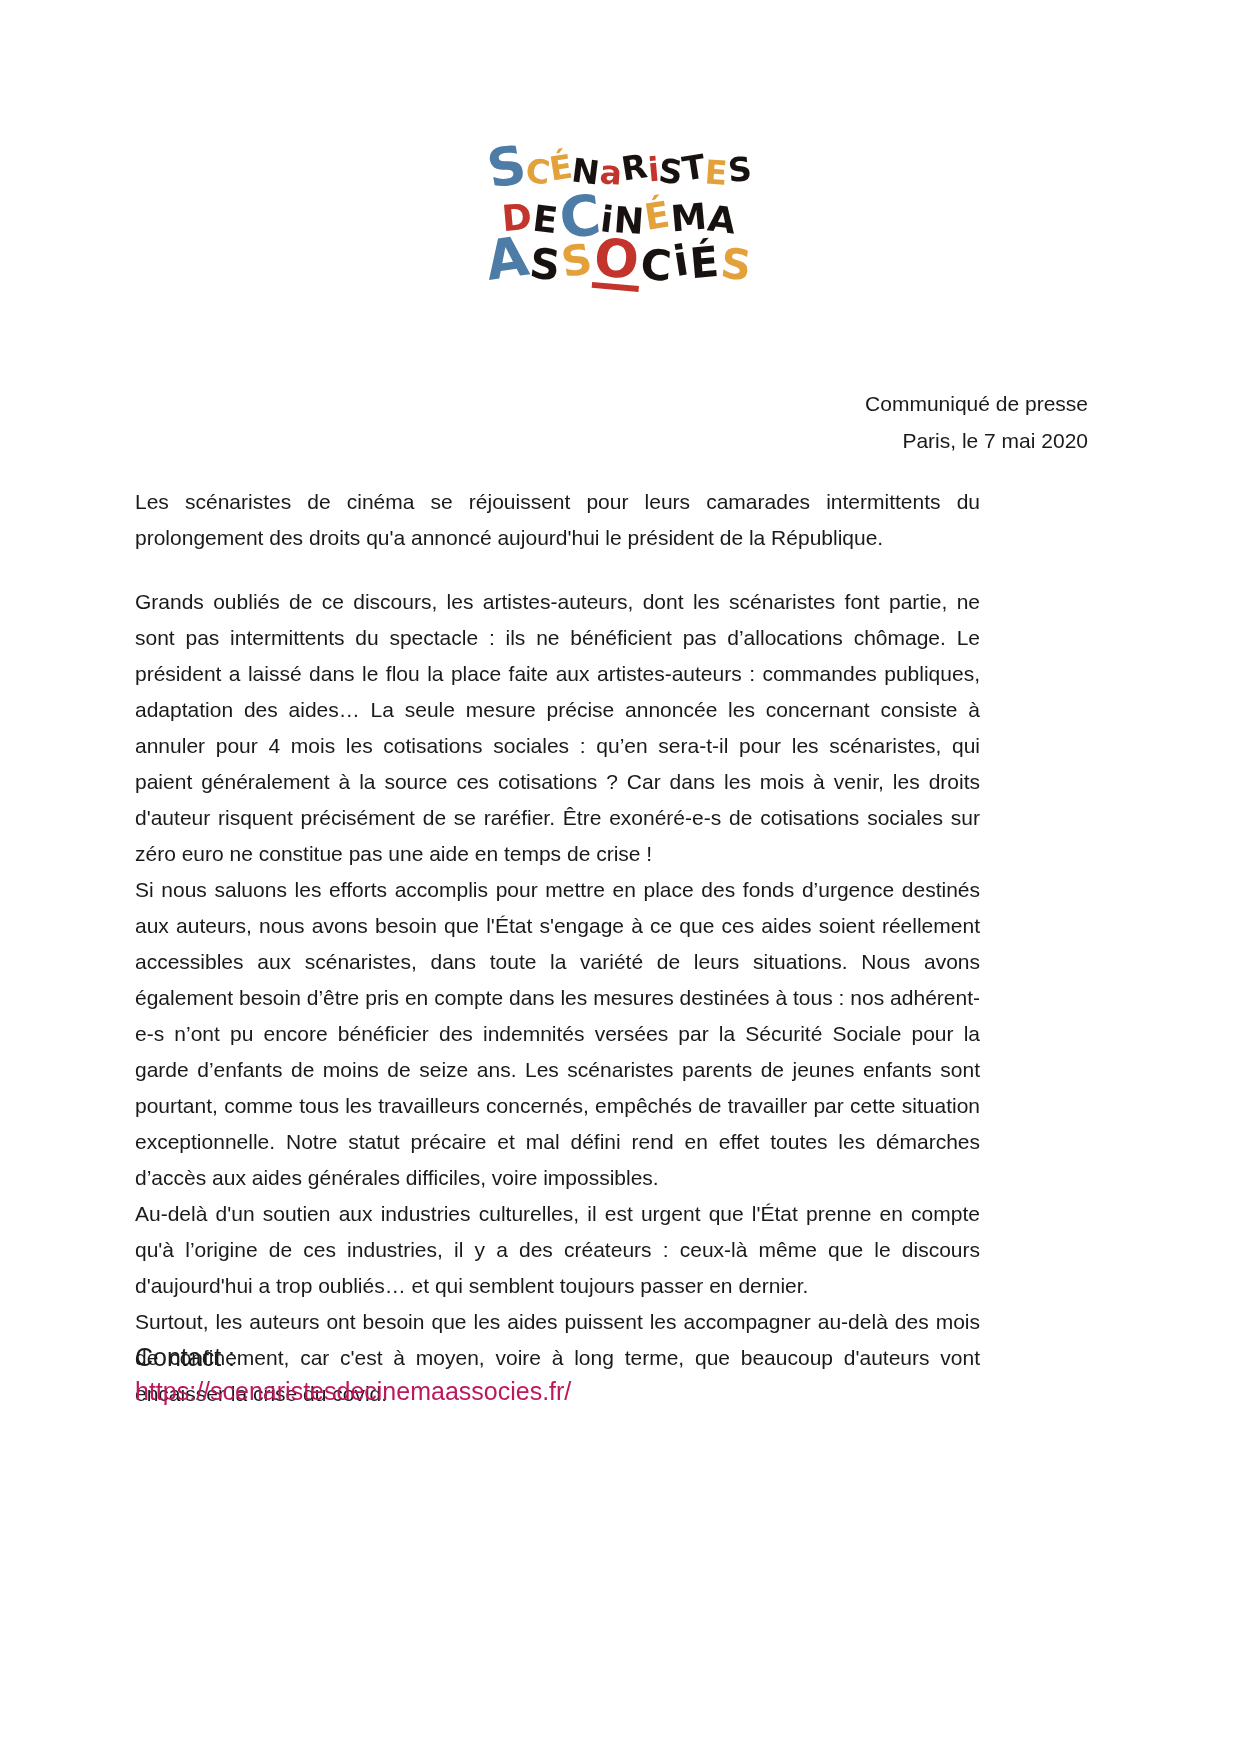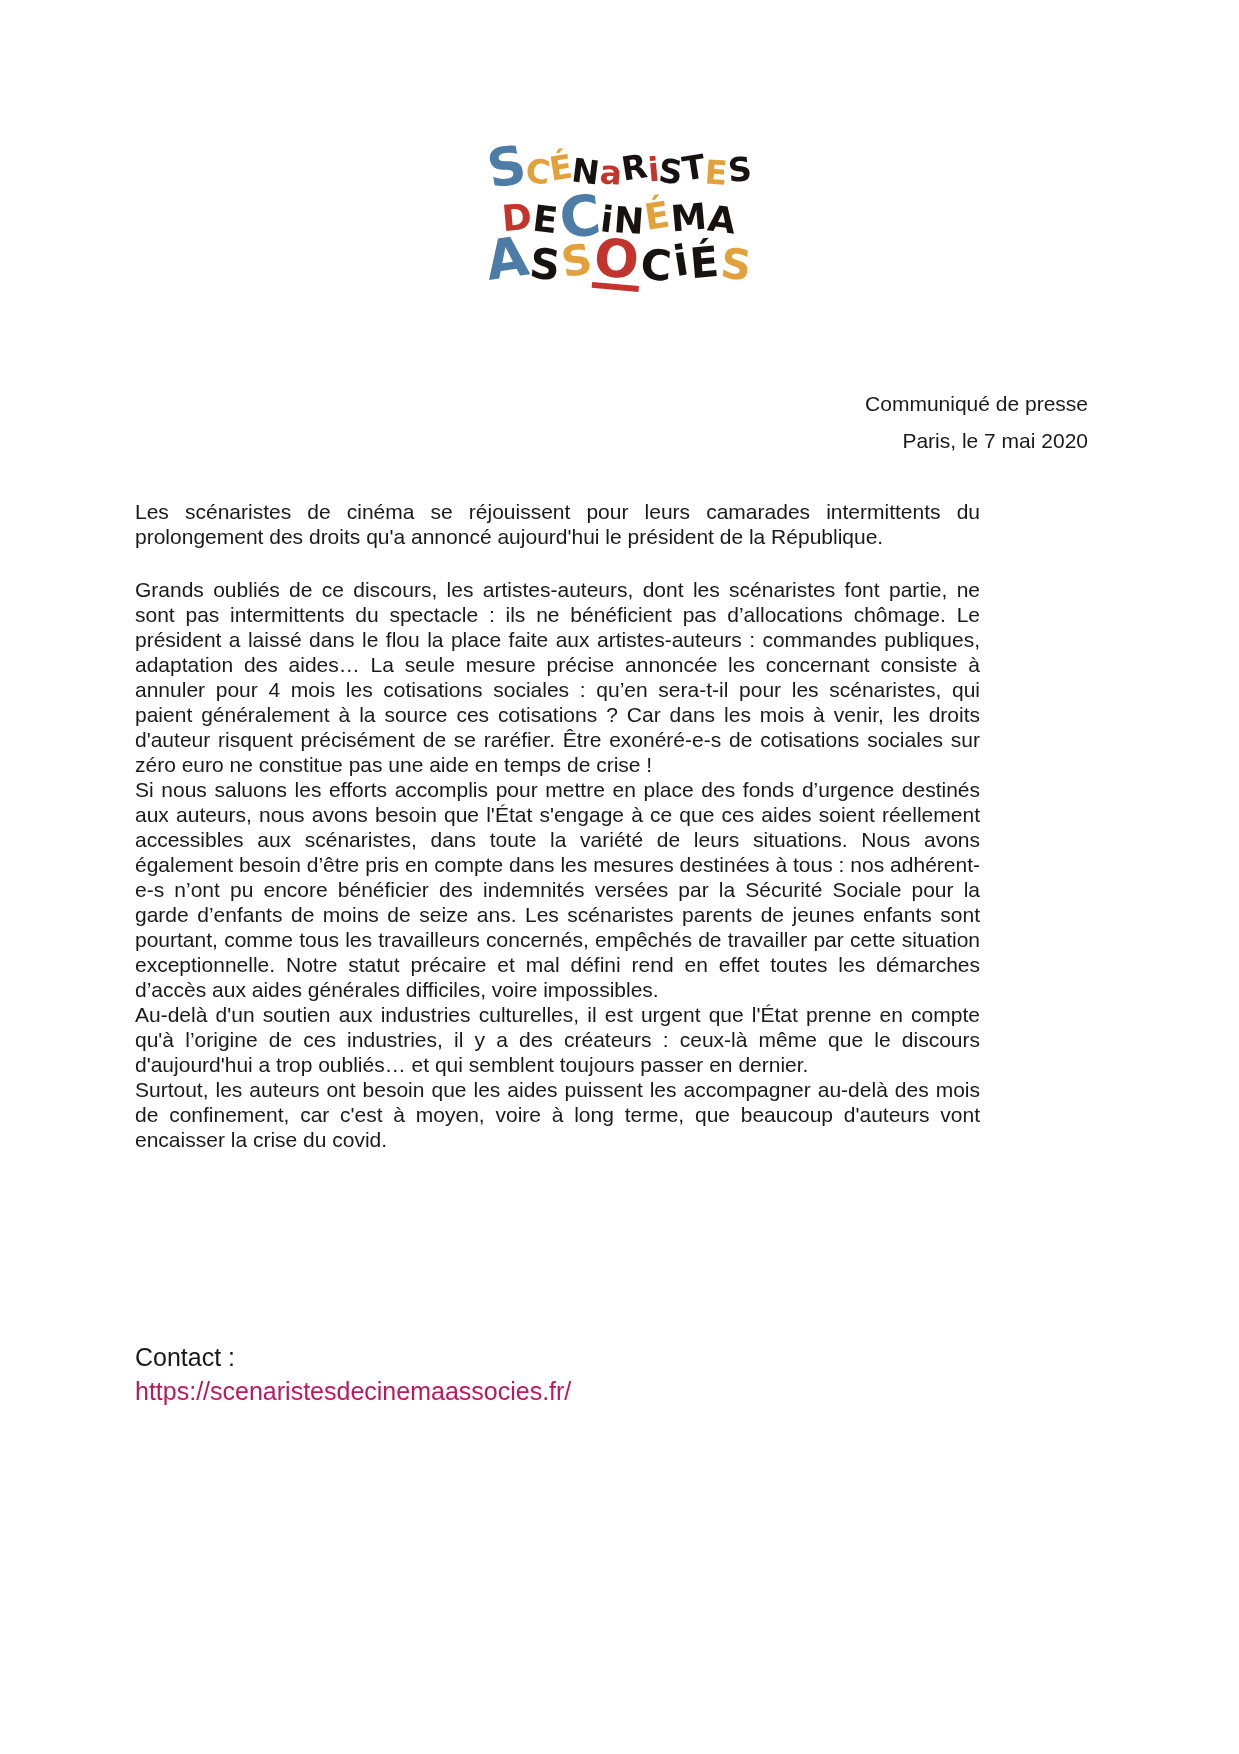--- a/index.html
+++ b/index.html
@@ -39,22 +39,22 @@
     position:absolute;top:392px;right:151px;
     font-size:21px;white-space:nowrap;
   }
   .dateline{
     position:absolute;top:429px;right:151px;
     font-size:21px;white-space:nowrap;text-align:center;
   }
 
   
   .body-text{
-    position:absolute;top:499px;left:135px;width:845px;
-    font-size:21px;line-height:25px;
+    position:absolute;top:484px;left:135px;width:845px;
+    font-size:21px;line-height:36px;
     text-align:justify;
   }
   .body-text p{margin:0;}
   .body-text p.lead{margin-bottom:28px;}
 
   
   .contact{
     position:absolute;top:1340px;left:135px;
     font-size:25px;line-height:34px;
   }

